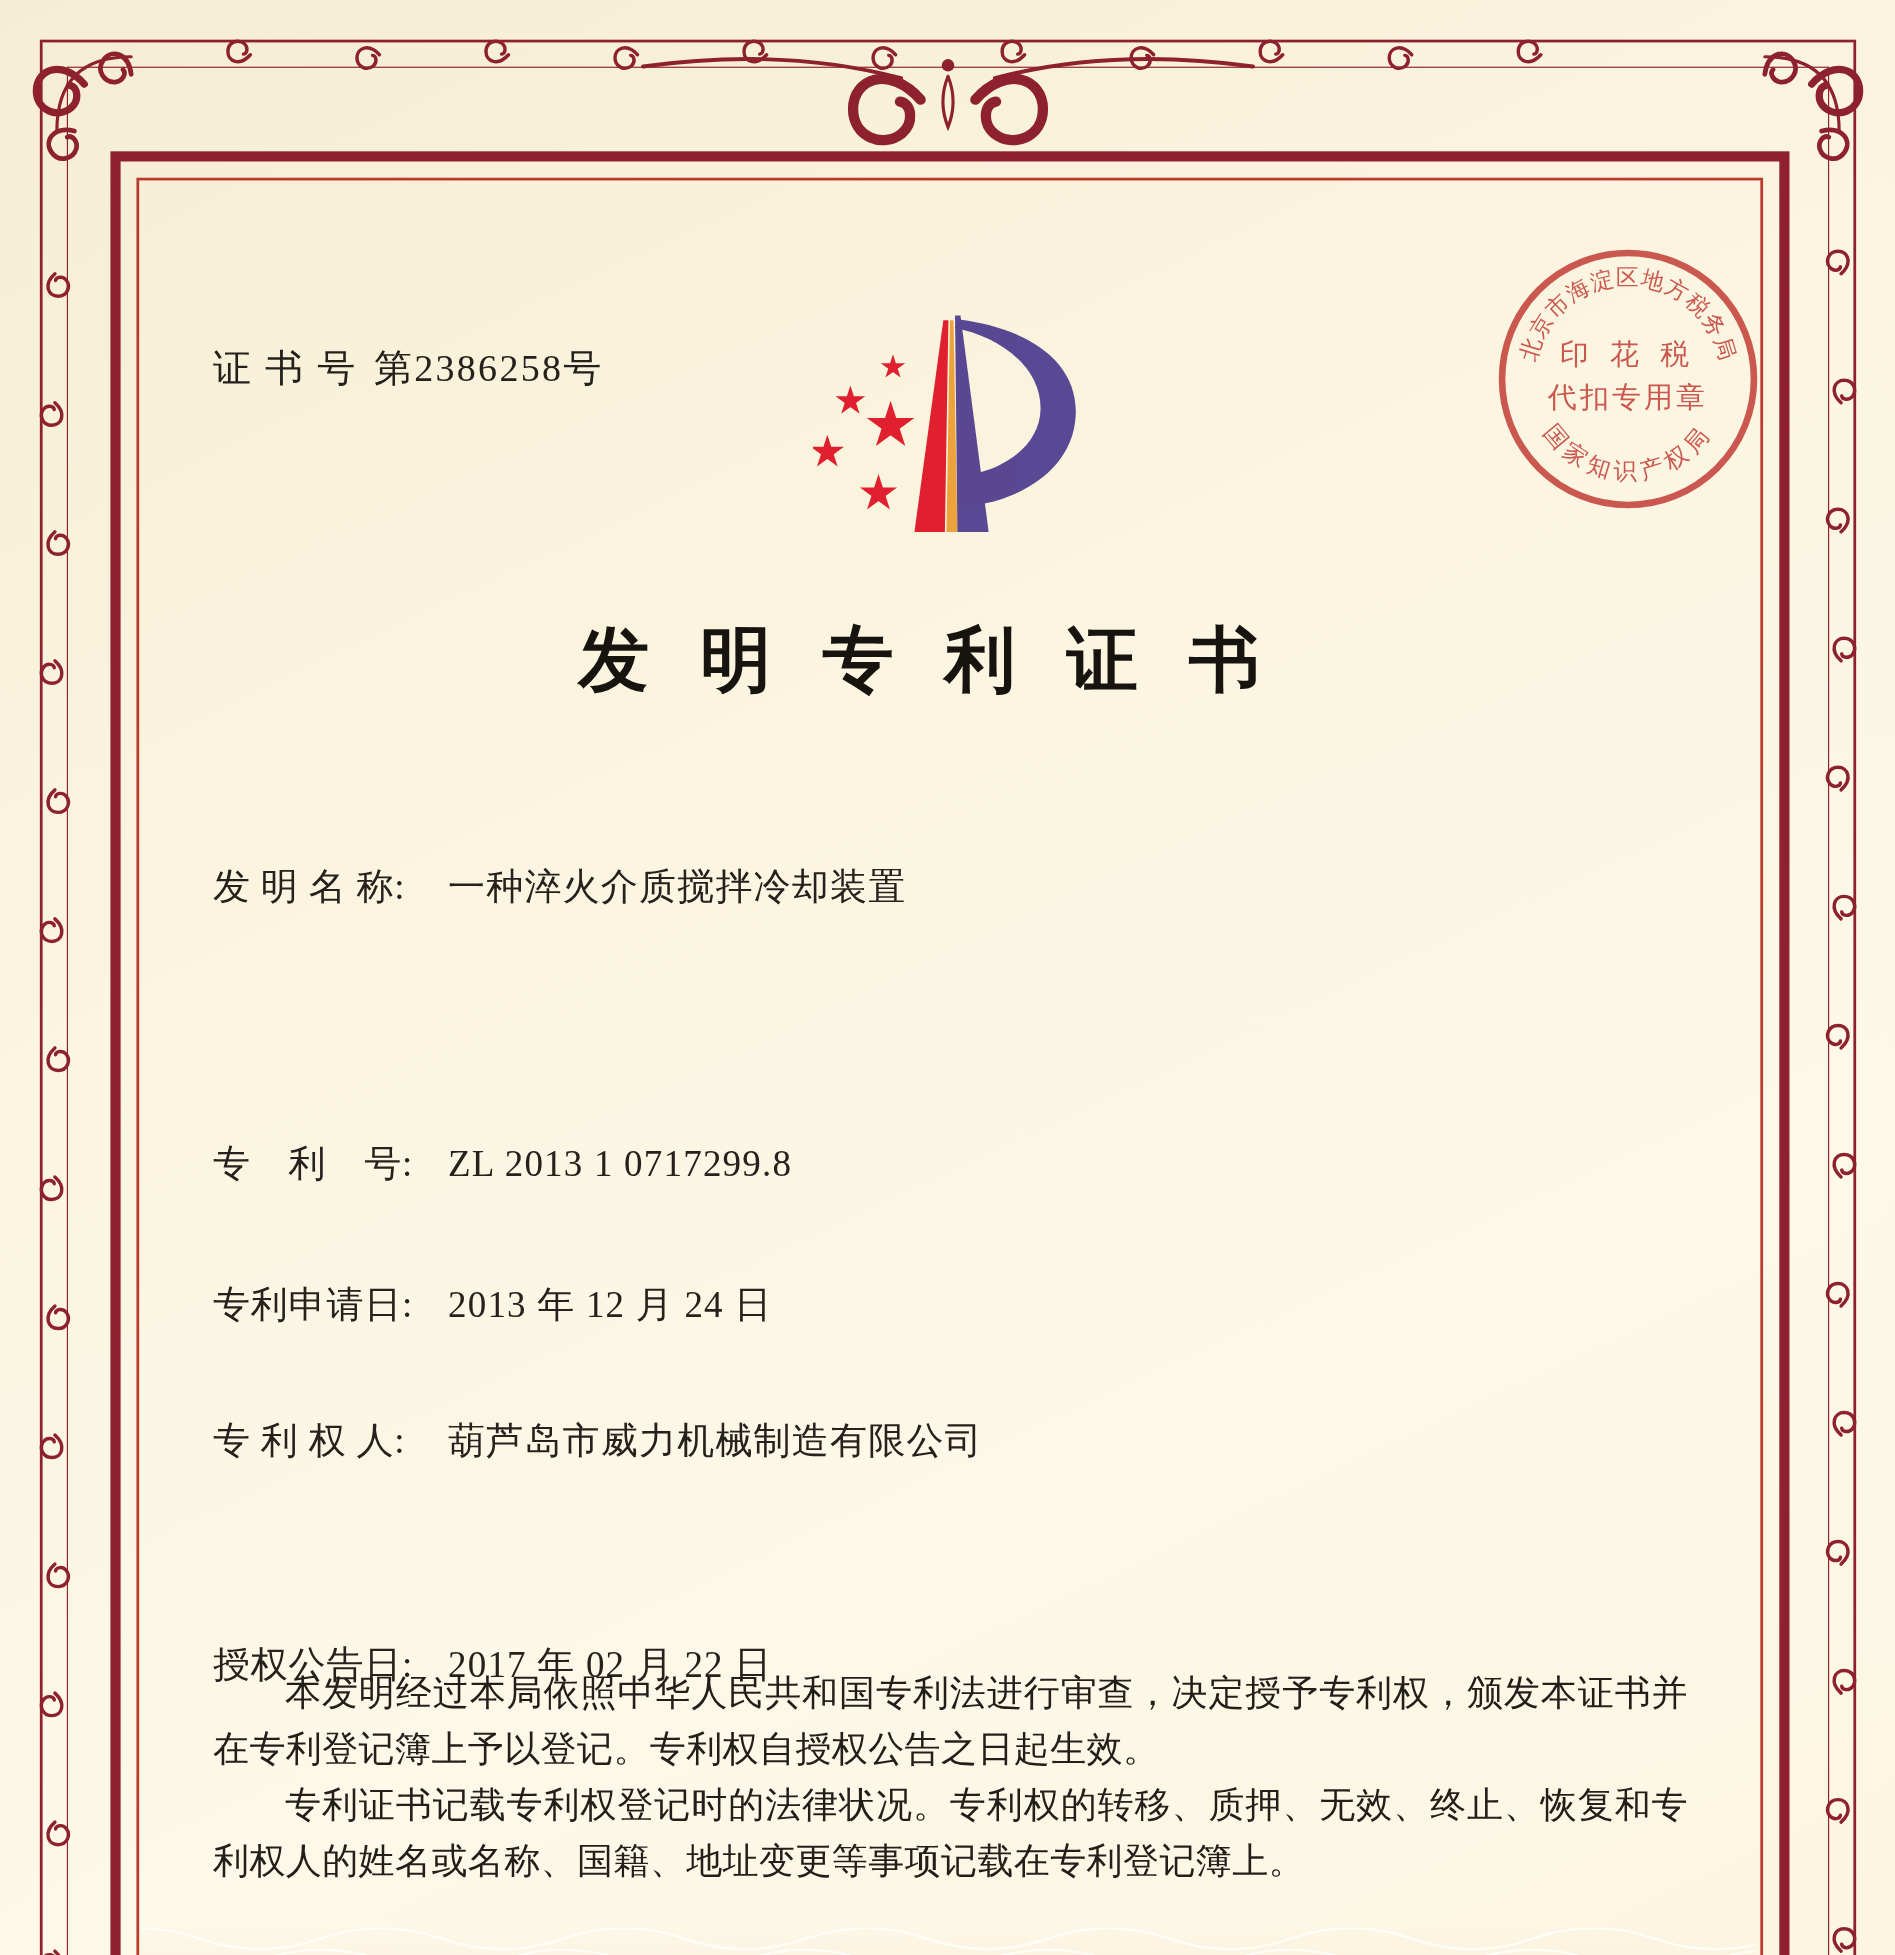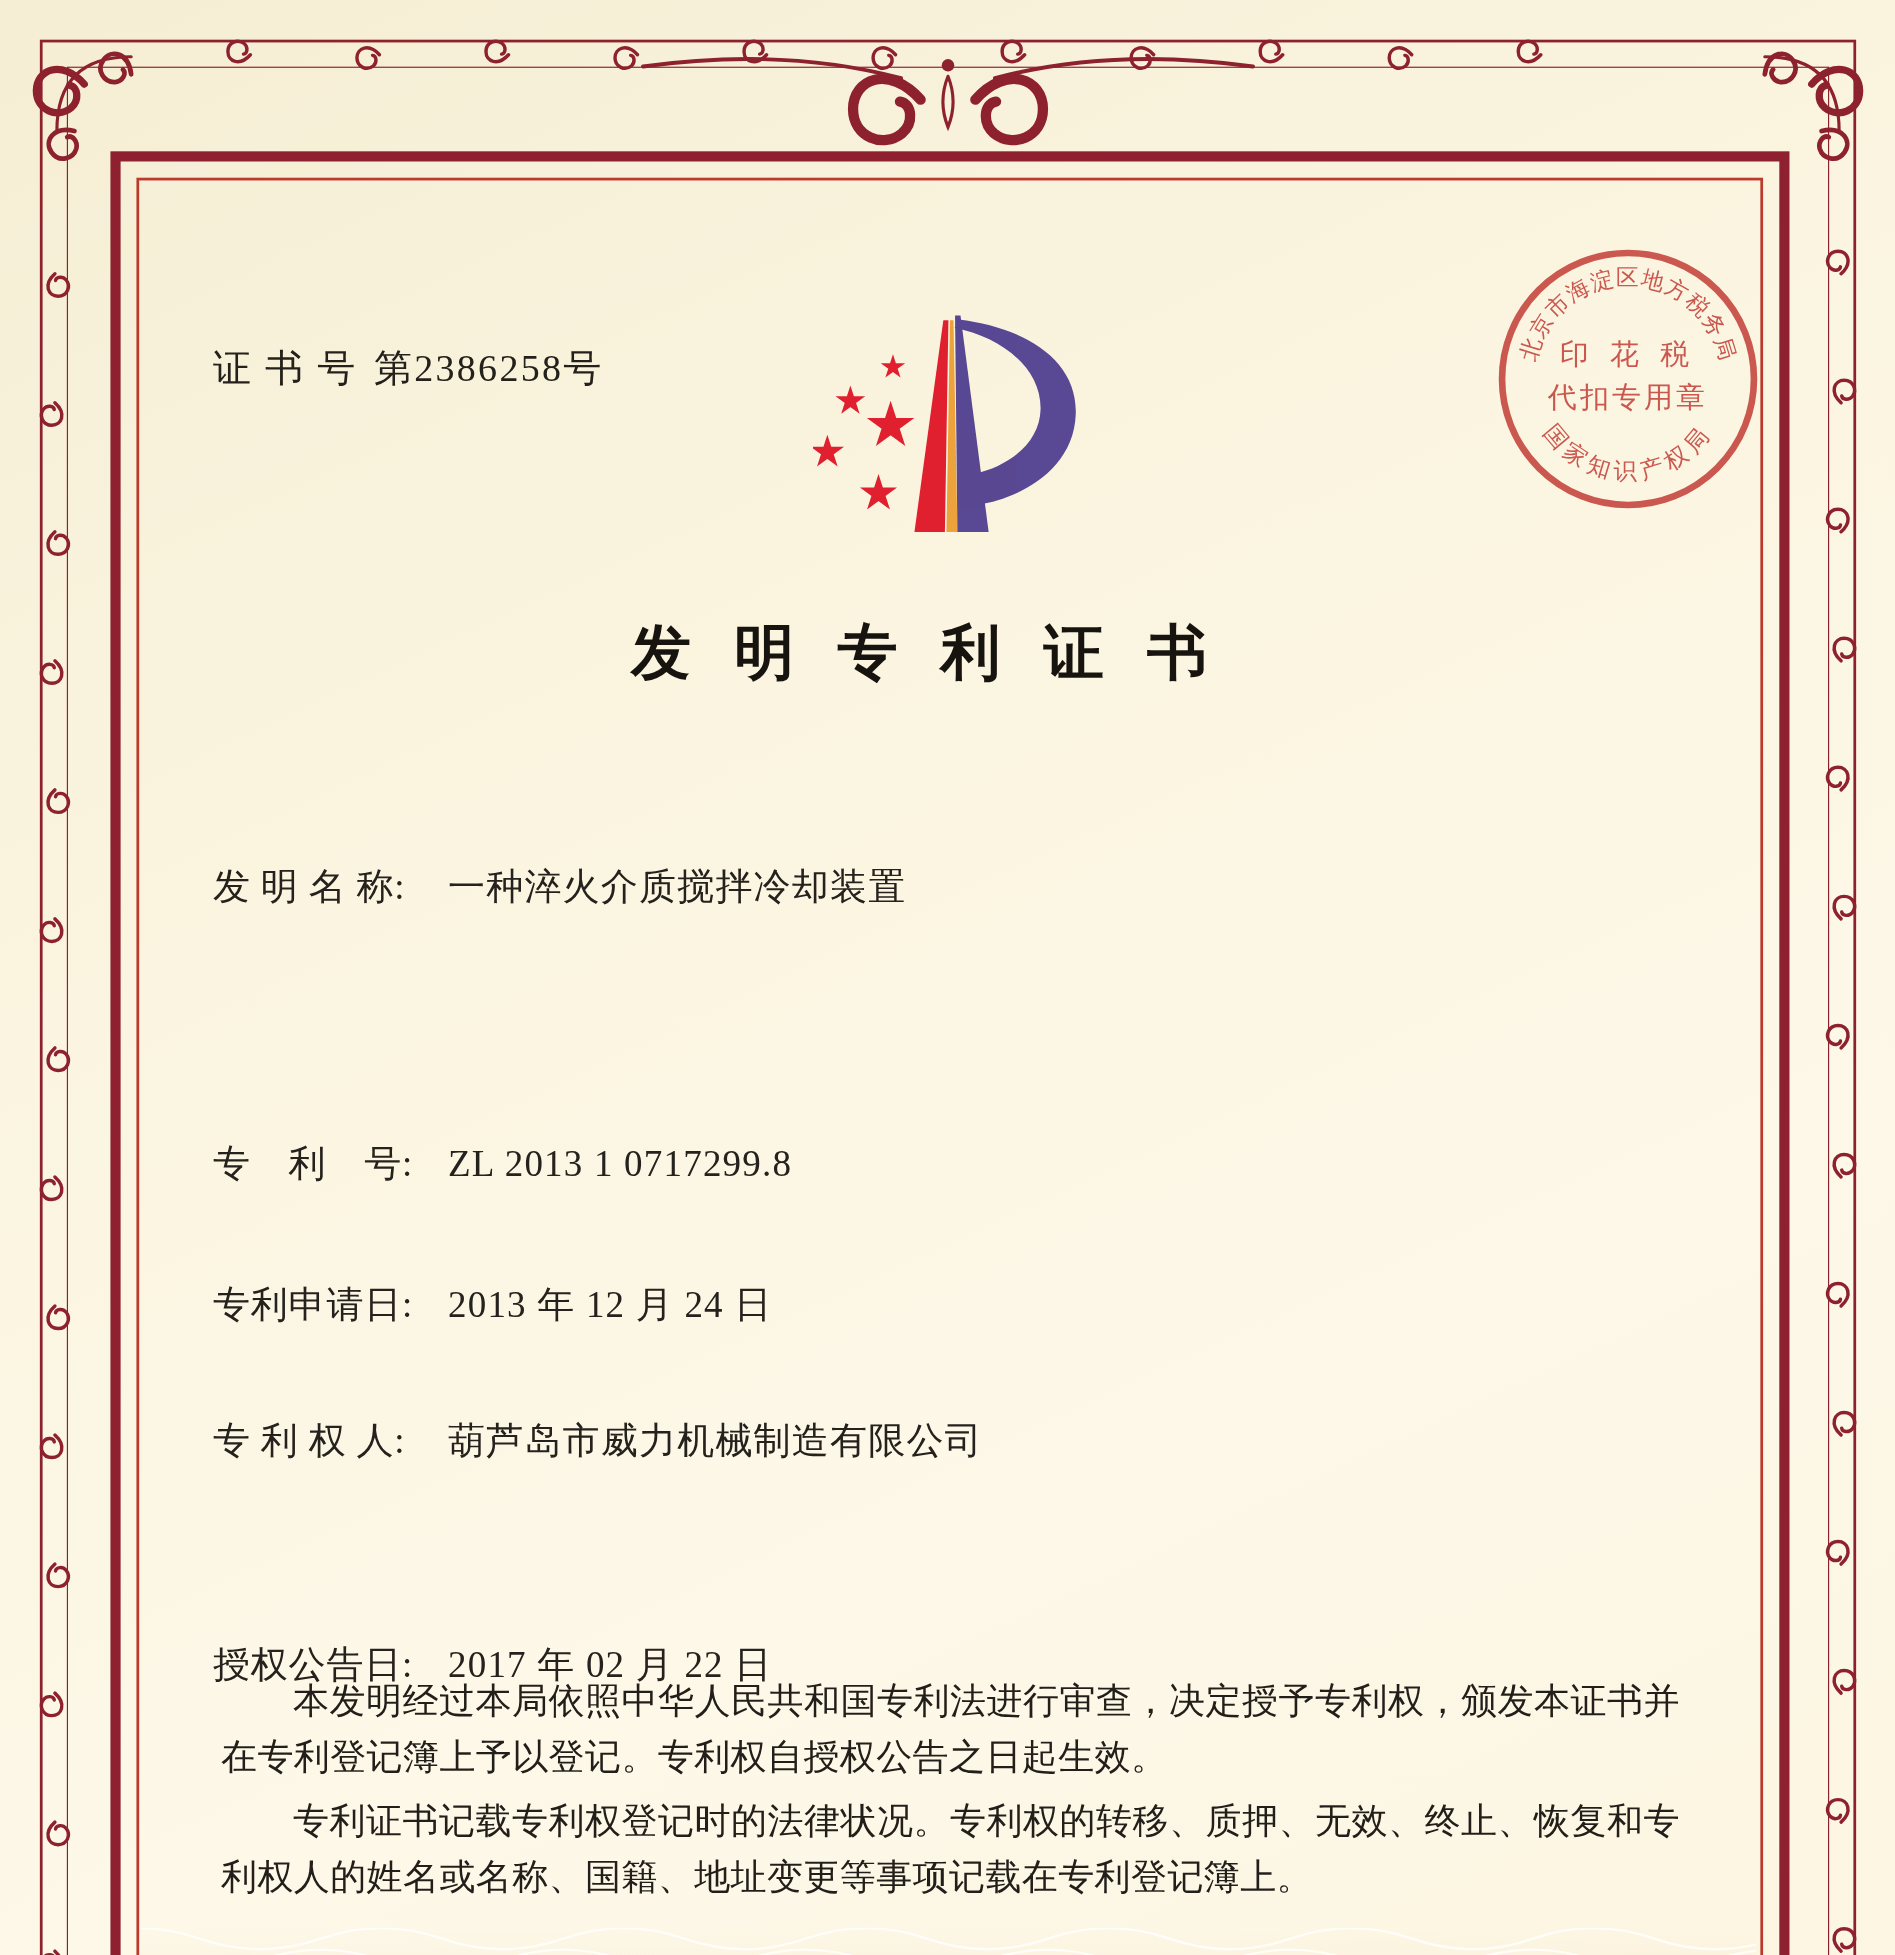--- a/index.html
+++ b/index.html
@@ -5,28 +5,28 @@
   html,body{margin:0;padding:0;}
   body{width:1896px;height:2743px;background:#ded8c6;font-family:"Liberation Serif",serif;}
   .page{position:absolute;left:0;top:0;width:1896px;height:2743px;overflow:hidden;
         background:linear-gradient(155deg,#f5eed4 0%,#faf4df 25%,#fdf8e8 55%,#fbf3dc 100%);color:#2b2521;}
   .decor{position:absolute;left:0;top:0;width:1896px;height:2743px;}
   .cert-no{position:absolute;left:213px;top:343px;font-size:38px;letter-spacing:2.3px;color:#24201b;white-space:nowrap;}
   .cert-no .num{margin-left:16.4px;}
   .logo{position:absolute;left:813px;top:289px;width:313px;height:289px;}
   .tax-stamp{position:absolute;left:1495px;top:246px;width:266px;height:266px;}
   .title{position:absolute;left:0;top:613px;width:1838px;margin:0;text-align:center;
-         font-size:60px;font-weight:700;letter-spacing:0.72em;text-indent:0.72em;color:#17130e;}
+         font-size:71px;font-weight:700;letter-spacing:0.72em;text-indent:0.72em;color:#17130e;}
   .frow{position:absolute;left:213px;width:1478px;font-size:37px;color:#25211c;white-space:nowrap;}
   .frow .flabel{display:inline-block;min-width:235px;letter-spacing:0.8px;}
   .frow .fvalue{letter-spacing:1.2px;}
   .r0{top:862px;} .r1{top:1003px;} .r2{top:1139px;} .r3{top:1280px;} .r4{top:1416px;} .r5{top:1640px;}
   .body-text{position:absolute;left:213px;top:1665px;width:1475px;font-size:36px;line-height:1.56;
              text-align:justify;color:#221e19;letter-spacing:0.4px;}
-  .body-text p{margin:8px;text-indent:2em;}
+  .body-text p{margin:0;text-indent:2em;}
 </style>
 </head>
 <body>
 
 <div class="page">
 
   <svg class="decor" viewBox="0 0 4848 7015">
     <defs>
       <path id="star" d="M0,-1 L0.588,0.809 L-0.951,-0.309 L0.951,-0.309 L-0.588,0.809 Z"></path>
       <path id="curl" d="M0 0 C-34 -38 -72 -22 -72 10 C-72 40 -40 52 -20 36 C-7 25 -9 4 -22 2" fill="none" stroke="#8e212e" stroke-width="11" stroke-linecap="round"></path>

